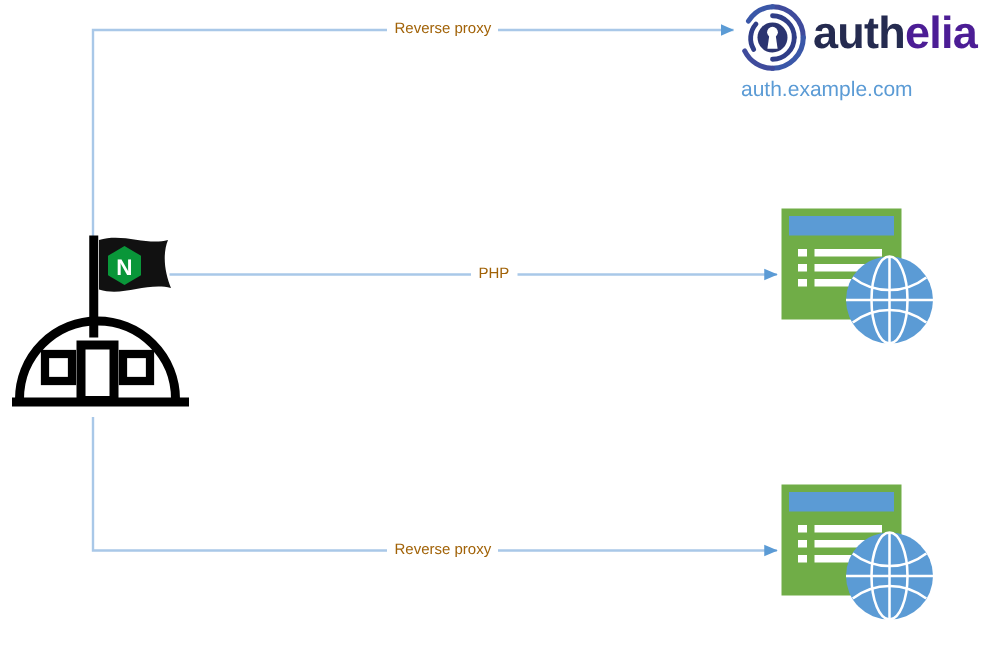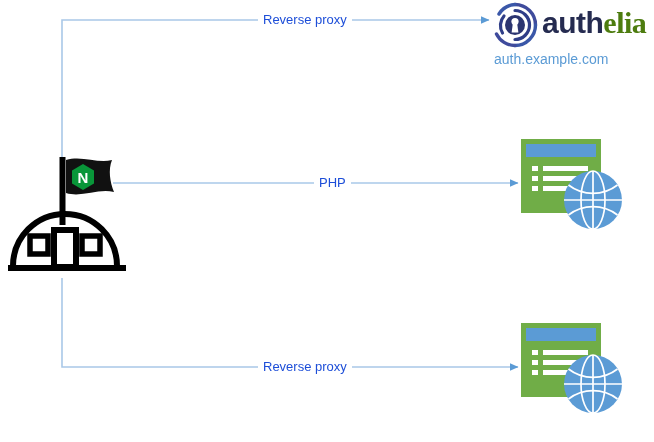--- a/index.html
+++ b/index.html
@@ -19,22 +19,22 @@
   }
   svg.layer {
     position: absolute;
     left: 0;
     top: 0;
     width: 654px;
     height: 442px;
   }
   .edge-label {
     position: absolute;
-    color: #1d4ed8;
-    font-size: 13px;
+    color: #a16207;
+    font-size: 10px;
     background: #ffffff;
     padding: 0 5px;
     white-space: nowrap;
     line-height: 16px;
   }
   .node-label {
     position: absolute;
     color: #5b9bd5;
     font-size: 14px;
     white-space: nowrap;
@@ -43,21 +43,21 @@
   }
   .wordmark {
     position: absolute;
     font-size: 30px;
     font-weight: bold;
     letter-spacing: -0.5px;
     white-space: nowrap;
     line-height: 32px;
   }
   .wm-dark { color: #252b50; }
-  .wm-light { color: #4d7c0f; font-family: Liberation Serif, serif; }
+  .wm-light { color: #4c1d95; }
   .node { position: absolute; }
 </style>
 </head>
 <body>
 
 <div id="canvas">
 
   <svg class="layer" viewBox="0 0 654 442">
     <defs>
       <marker id="arrow" markerWidth="9" markerHeight="9" refX="8.5" refY="4.5" orient="auto" markerUnits="userSpaceOnUse">

